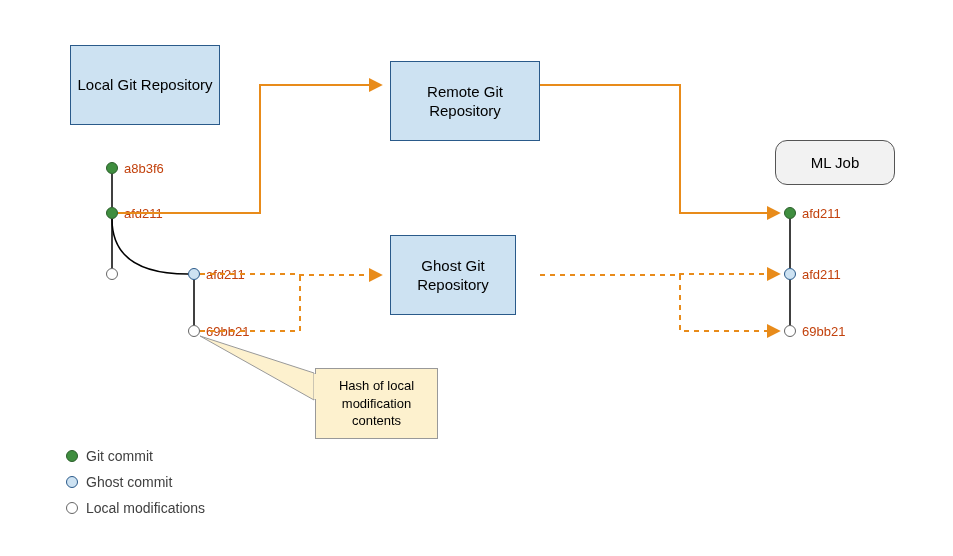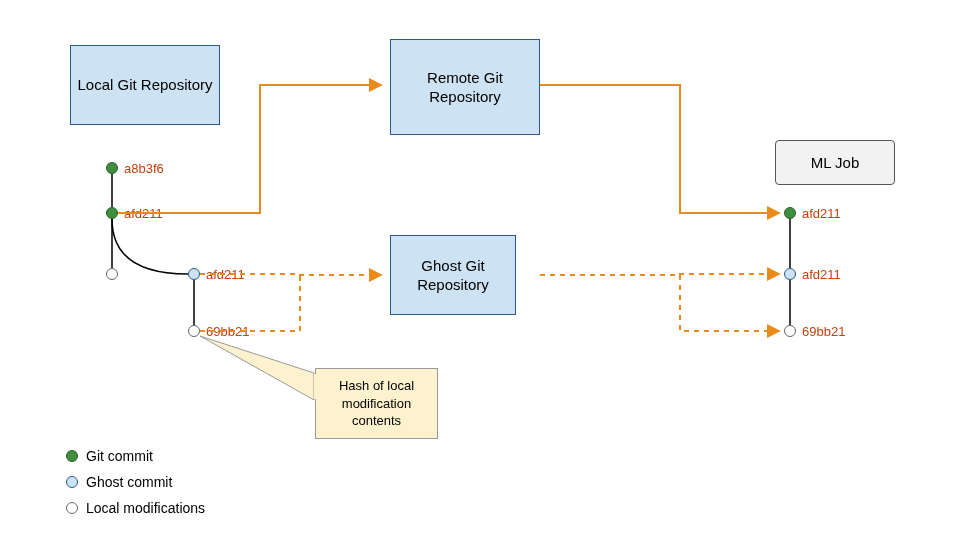--- a/index.html
+++ b/index.html
@@ -1,33 +1,33 @@
 <!DOCTYPE html>
 <html><head>
 <meta charset="utf-8">
 <style>
   * { box-sizing: border-box; margin: 0; padding: 0; }
   body { font-family: Arial, sans-serif; background: #fff; width: 953px; height: 556px; position: relative; }
   .box { position: absolute; border: 1px solid #2a5a8a; background: #cde2f2; display: flex; align-items: center; justify-content: center; text-align: center; font-size: 15px; line-height: 1.3; padding: 0; }
-  .box-ml { position: absolute; border: 1px solid #555; background: #f2f2f2; border-radius: 4px; display: flex; align-items: center; justify-content: center; text-align: center; font-size: 15px; padding: 8px 18px; }
+  .box-ml { position: absolute; border: 1px solid #555; background: #f2f2f2; border-radius: 12px; display: flex; align-items: center; justify-content: center; text-align: center; font-size: 15px; padding: 8px 18px; }
   .callout { position: absolute; border: 1px solid #999; background: #fdf1ce; font-size: 13px; line-height: 1.35; padding: 8px 10px; }
   .hash-label { position: absolute; font-size: 13px; color: #c2410c; }
-  .legend-label { position: absolute; font-size: 14px; color: #000000; }
+  .legend-label { position: absolute; font-size: 14px; color: #404040; }
   .dot { position: absolute; width: 12px; height: 12px; border-radius: 50%; border: 1px solid #333; }
   .dot.green { background: #3f8e3f; border-color: #2a5e2a; }
   .dot.blue  { background: #cde2f2; border-color: #2a5a8a; }
   .dot.white { background: #fff; border-color: #666; }
   svg.canvas { position: absolute; top: 0; left: 0; }
 </style>
 </head>
 <body>
 
 <div class="box" style="left:70px; top:45px; width:150px; height:80px;">Local Git
 Repository</div>
-<div class="box" style="left:390px; top:39px; width:150px; height:96px;">Remote Git
+<div class="box" style="left:390px; top:61px; width:150px; height:80px;">Remote Git
 Repository</div>
 <div class="box" style="left:390px; top:235px; width:126px; height:80px;">Ghost Git
 Repository</div>
 <div class="box-ml" style="left:775px; top:140px; width:120px; height:45px;">ML Job</div>
 
 <div class="dot green" style="left:106px; top:162px;"></div>
 <span class="hash-label" style="left:124px; top:161px;">a8b3f6</span>
 
 <div class="dot green" style="left:106px; top:207px;"></div>
 <span class="hash-label" style="left:124px; top:206px;">afd211</span>

